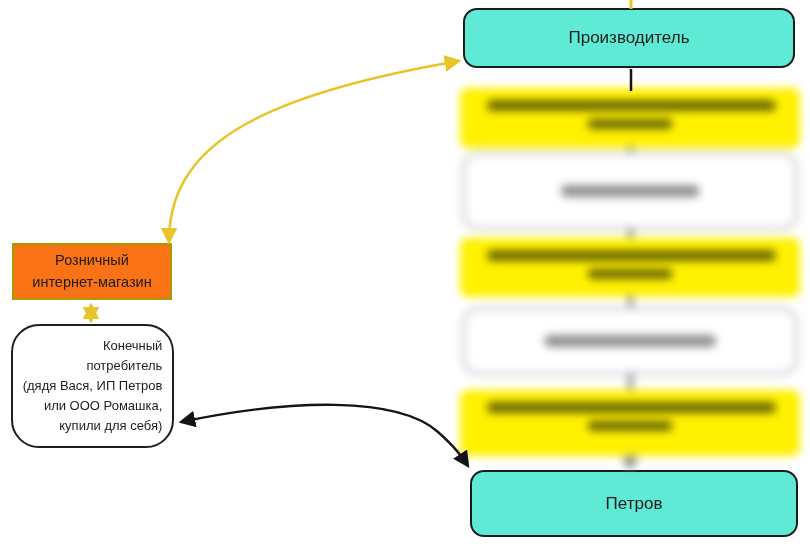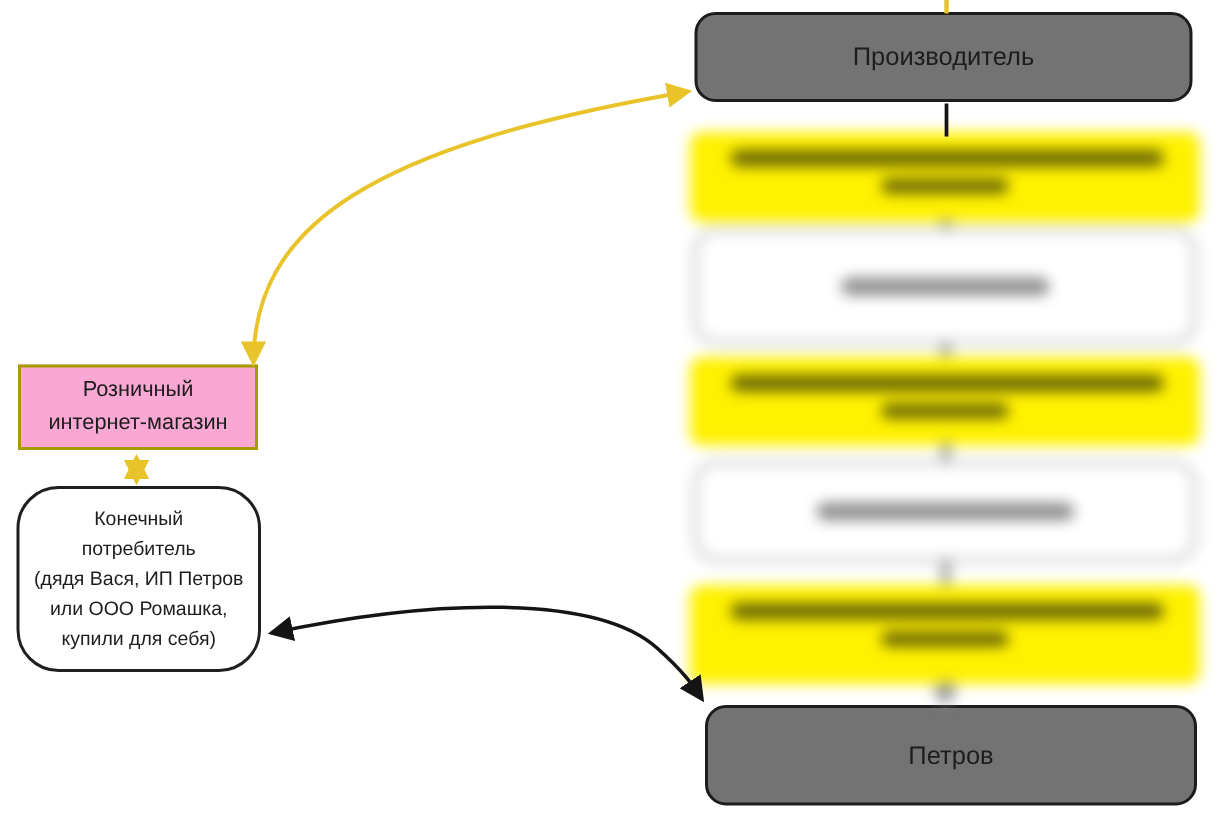--- a/index.html
+++ b/index.html
@@ -5,30 +5,30 @@
   html,body{margin:0;padding:0;background:#ffffff;}
   .canvas{
     position:relative;width:810px;height:544px;background:#ffffff;overflow:hidden;
     font-family:"Liberation Sans","DejaVu Sans",sans-serif;color:#1d1d1d;
   }
   
   .node{
     position:absolute;box-sizing:border-box;display:flex;align-items:center;justify-content:center;
     text-align:center;white-space:pre-line;
   }
-  .node.rounded{background:#737373;border:2.5px solid #1c1c1c;border-radius:14px;}
+  .node.rounded{background:#5eead4;border:2.5px solid #1c1c1c;border-radius:14px;}
   .node-manufacturer{left:463px;top:8px;width:332px;height:60px;font-size:17px;}
   .node-retail{left:470px;top:470px;width:328px;height:67px;font-size:17px;}
   .node-online-store{
-    left:12px;top:243px;width:160px;height:57px;background:#f9a8d4;
+    left:12px;top:243px;width:160px;height:57px;background:#f97316;
     border:2px solid #a89b00;font-size:14.5px;font-weight:500;line-height:1.45;
   }
   .node-consumer{
     left:11px;top:324px;width:163px;height:124px;background:#ffffff;border:2px solid #1f1f1f;
-    border-radius:28px;font-size:13px;line-height:1.55;
+    border-radius:28px;font-size:13px;line-height:1.55;text-align:right;
   }
   
   .blur-chain{position:absolute;left:452px;top:86px;width:356px;height:386px;filter:blur(4.5px);}
   .blur-box{position:absolute;box-sizing:border-box;}
   .blur-box.yellow{background:#fff100;border-radius:8px;}
   .blur-box.white{background:#ffffff;border:3px solid #c6c6c6;border-radius:16px;}
   .smudge{position:absolute;border-radius:6px;}
   .smudge.dark{background:rgba(48,48,8,0.72);}
   .smudge.gray{background:rgba(125,125,125,0.85);}
   .conn{position:absolute;left:176px;width:5px;background:#8f8f8f;}

